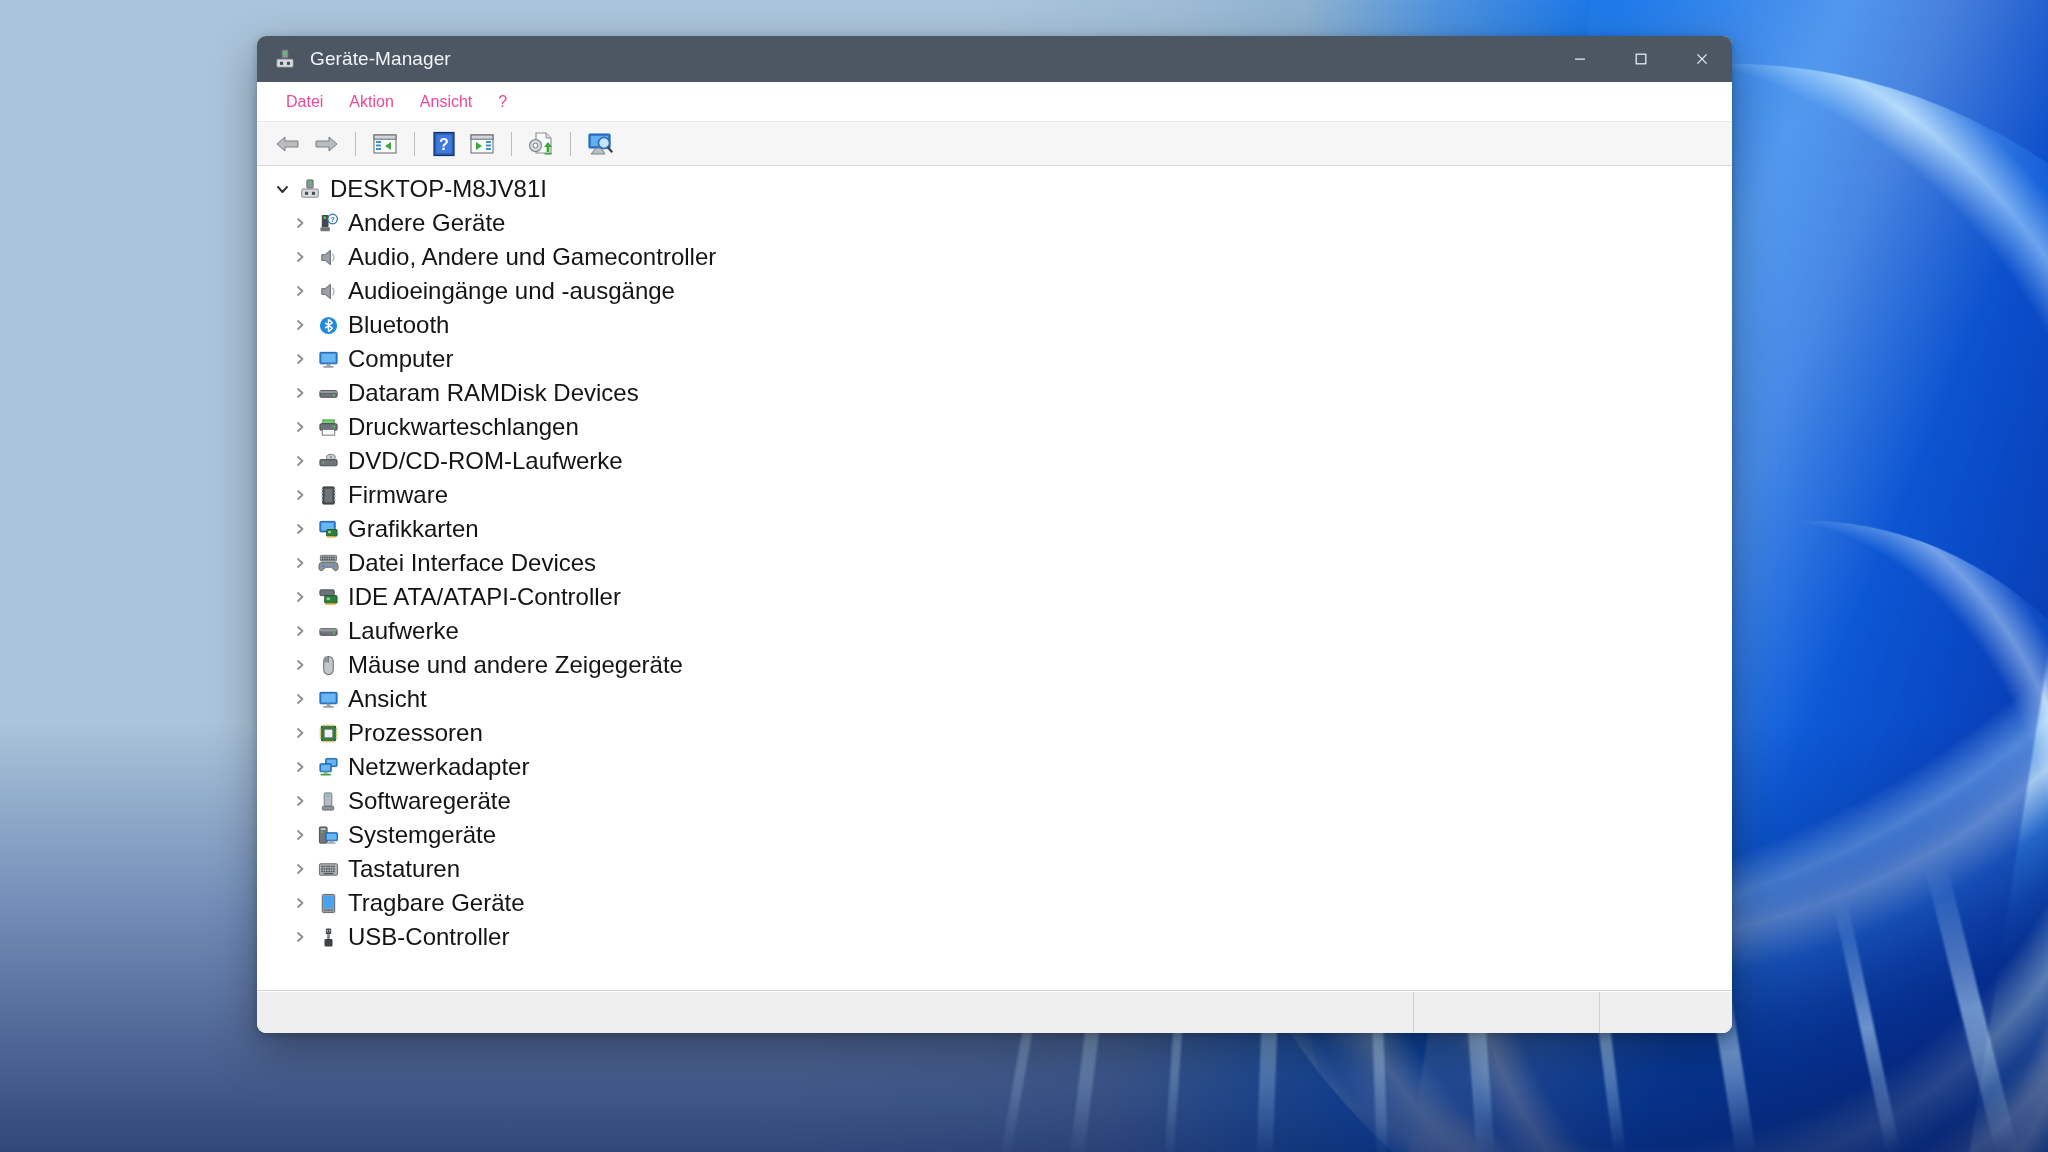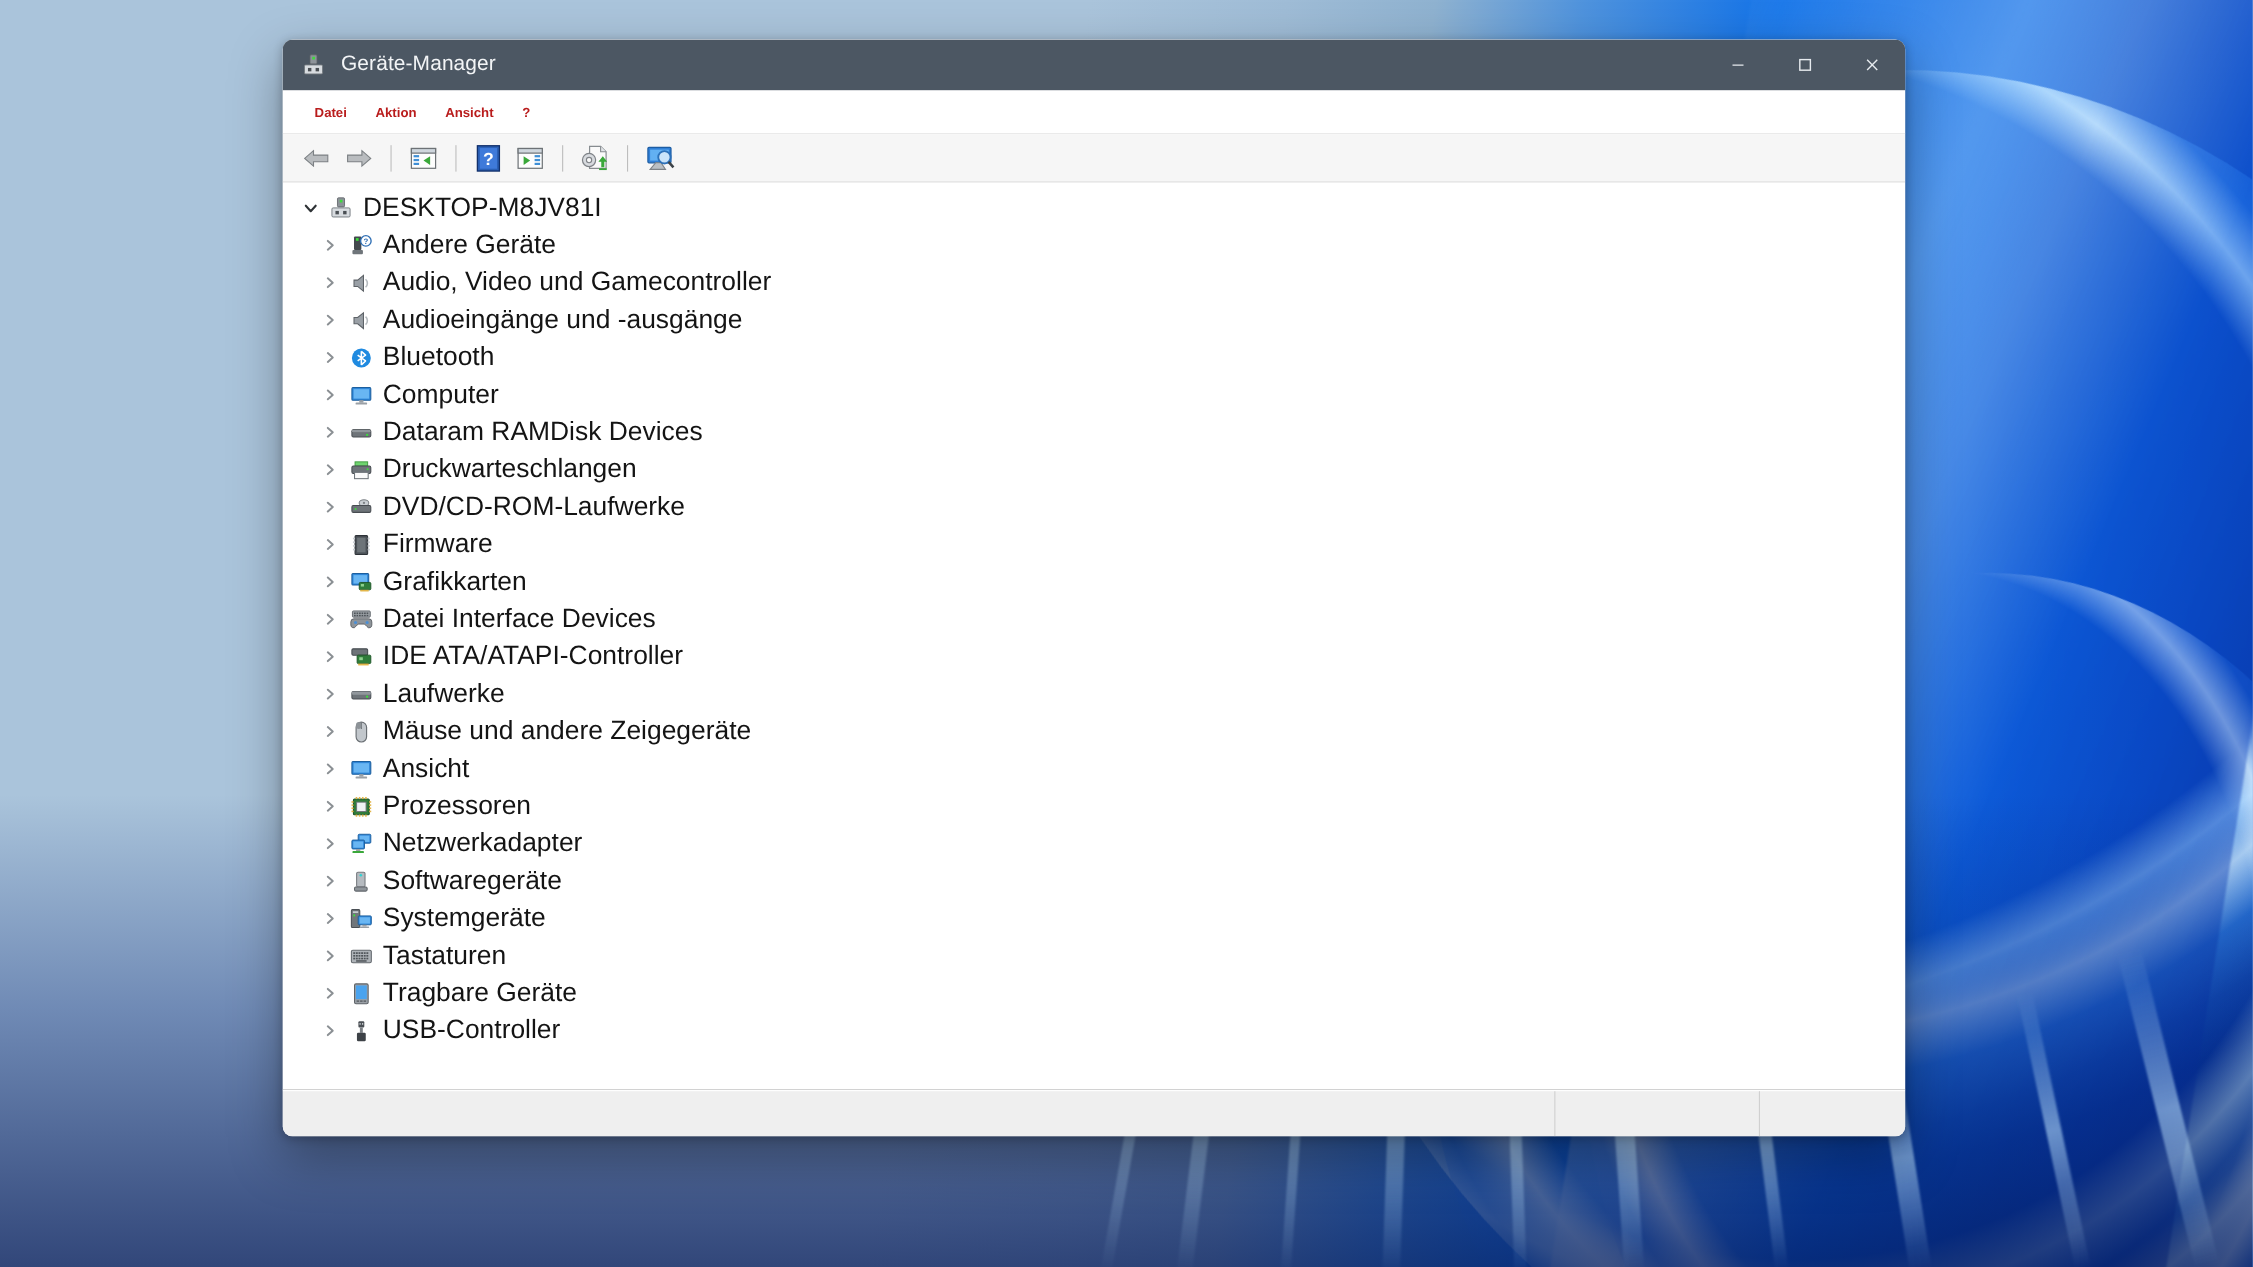--- a/index.html
+++ b/index.html
@@ -98,23 +98,22 @@
   }
   .wc svg{ display:block; }
 
   
   .menubar{
     height:40px; flex:0 0 40px; background:#ffffff;
     display:flex; align-items:center; padding-left:16px;
     border-bottom:1px solid #e8e8e8;
   }
   .menu-item{
-    font-size:12px; color:#b91c1c; padding:4px 13px; border-radius:3px;
+    font-size:16px; color:#ec4899; padding:4px 13px; border-radius:3px;
     white-space:nowrap;
-    font-weight:bold;
   }
 
   
   .toolbar{
     height:44px; flex:0 0 44px; background:#f6f6f6;
     border-bottom:1px solid #d8d8d8;
     display:flex; align-items:center; padding-left:14px; gap:4px;
   }
   .tbtn{ width:34px; height:34px; display:flex; align-items:center; justify-content:center; border-radius:3px; }
   .tsep{ width:1px; height:24px; background:#bdbdbd; margin:0 8px; }
@@ -320,21 +319,21 @@
         <svg width="14" height="14" viewBox="0 0 14 14">
             <path d="M5 3 L9.5 7 L5 11" stroke="#8b9094" stroke-width="1.8" fill="none" stroke-linecap="round" stroke-linejoin="round"></path>
           </svg>
       </div>
       <div class="ticon">
         <svg width="21" height="21" viewBox="0 0 22 22">
           <path d="M4 8 h3.5 L13 3.5 v15 L7.5 14 H4 Z" fill="#9aa0a6" stroke="#5e6368" stroke-width="1"></path>
           <path d="M15 7.2 a5 5 0 0 1 0 7.6" stroke="#b5babe" stroke-width="1.5" fill="none"></path>
         </svg>
       </div>
-      <div class="tlabel">Audio, Video und Gamecontroller</div>
+      <div class="tlabel">Audio, Andere und Gamecontroller</div>
     </div>
 
     <div class="trow tnode-indent">
       <div class="chev">
         <svg width="14" height="14" viewBox="0 0 14 14">
             <path d="M5 3 L9.5 7 L5 11" stroke="#8b9094" stroke-width="1.8" fill="none" stroke-linecap="round" stroke-linejoin="round"></path>
           </svg>
       </div>
       <div class="ticon">
         <svg width="21" height="21" viewBox="0 0 22 22">

